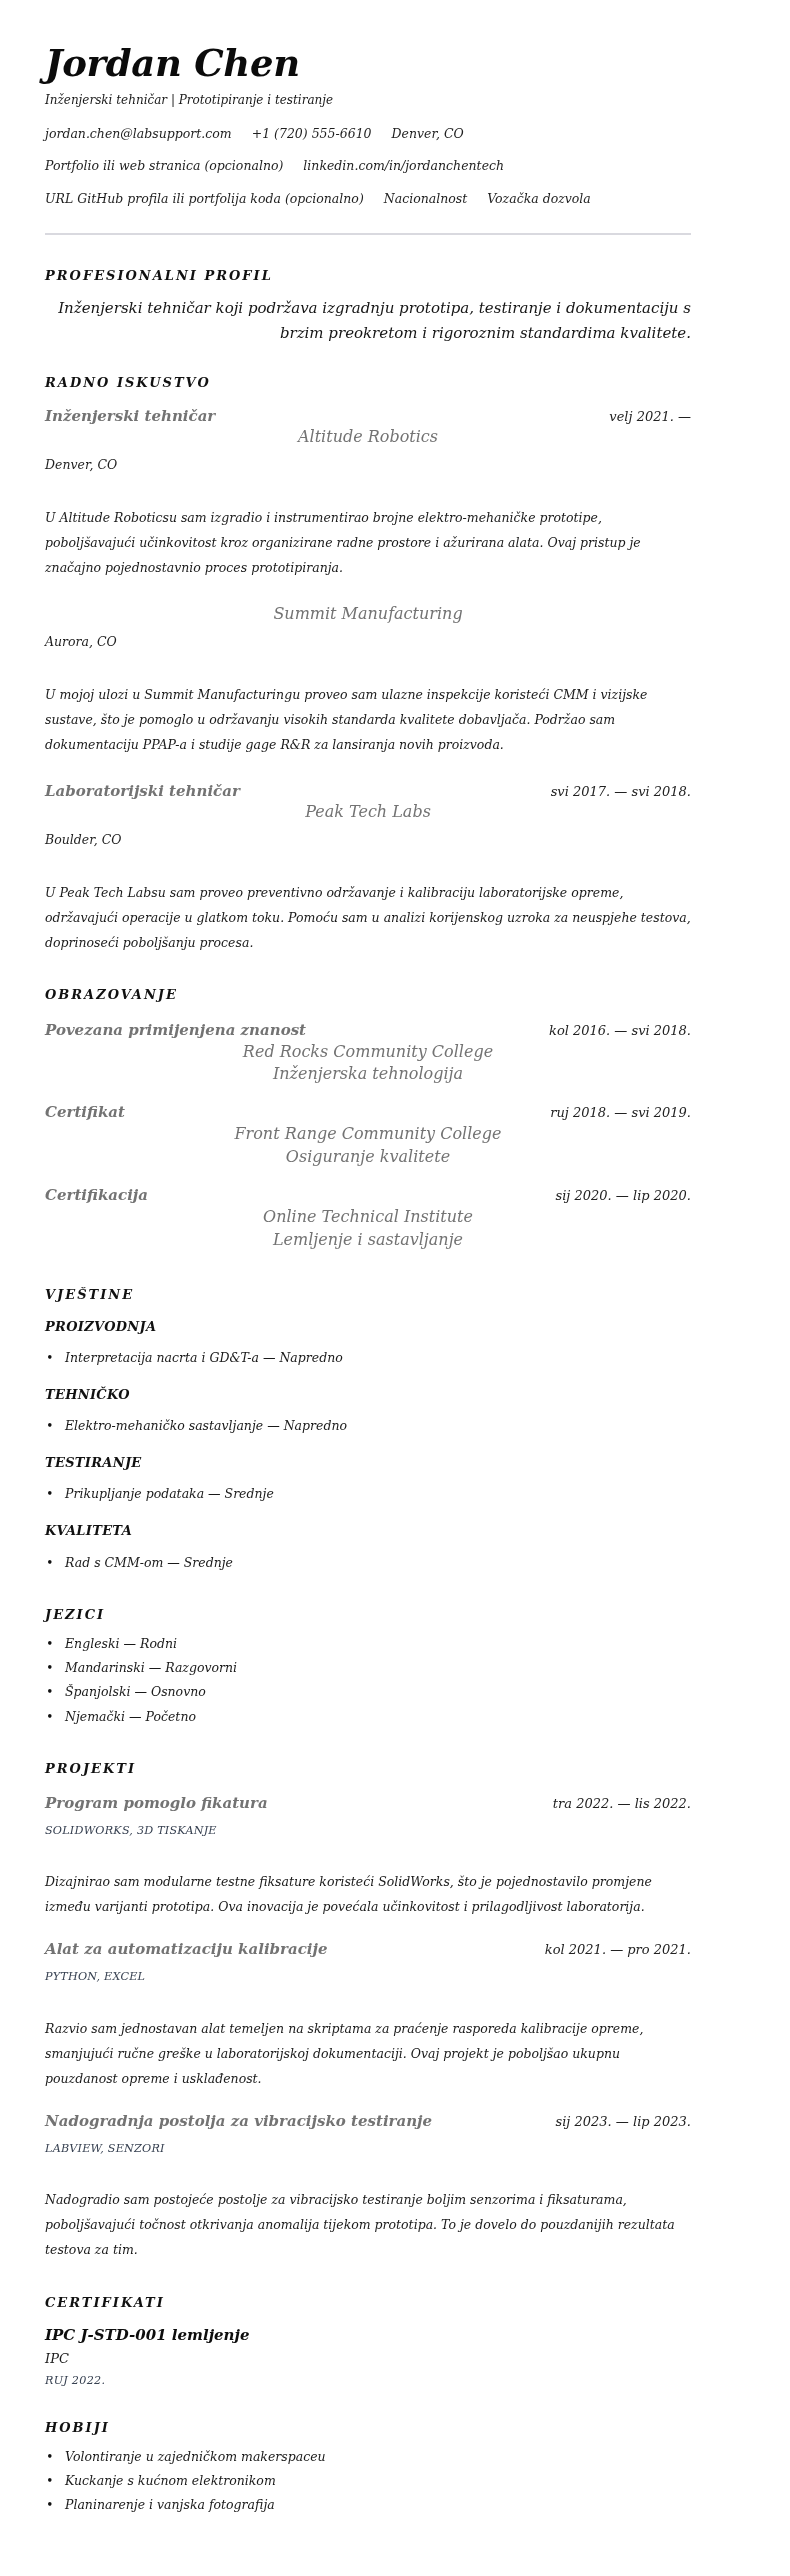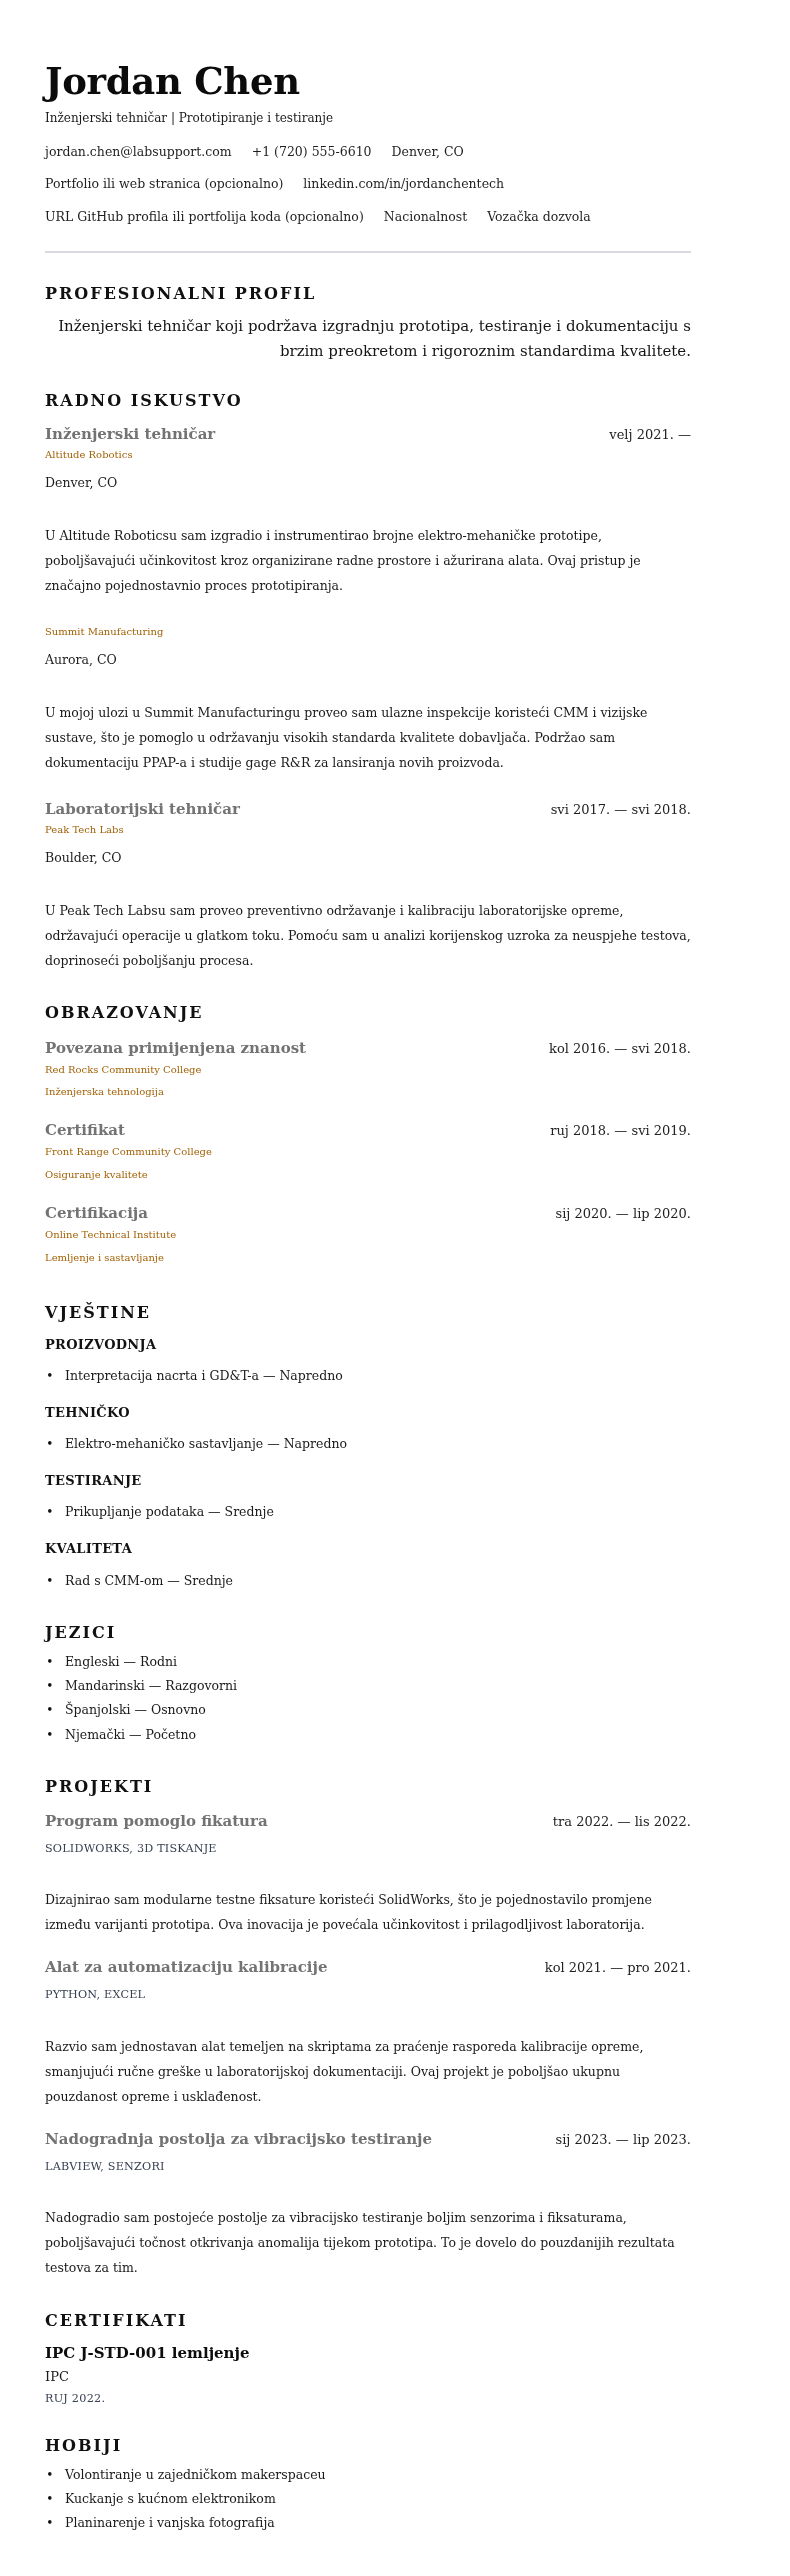--- a/index.html
+++ b/index.html
@@ -3,41 +3,41 @@
 <meta charset="utf-8">
 <style>
   * { box-sizing: border-box; margin: 0; padding: 0; }
   html, body { background: #ffffff; }
   body {
     width: 791px;
     min-height: 2576px;
     font-family: "DejaVu Serif", "Liberation Serif", serif;
     color: #111111;
   }
-  .page { padding: 58px 45px 40px 45px; width: 736px; }
+  .page { padding: 40px 45px 40px 45px; width: 736px; font-style: italic; }
 
   .name { font-size: 37px; font-weight: 700; line-height: 47px; letter-spacing: -0.3px; color: #0b0b0b; }
   .subtitle { font-size: 12px; line-height: 21px; margin-top: 2.6px; color: #1a1a1a; }
   .contact-line { font-size: 12.5px; line-height: 18.5px; color: #1f1f1f; margin-top: 14px; display: flex; gap: 20px; flex-wrap: wrap; }
   .contact-line:first-of-type { margin-top: 18.5px; }
   .contact-line span { white-space: nowrap; }
   .divider { height: 2px; background: #d9d9df; margin-top: 25px; border: 0; }
 
   .section { margin-top: 32px; }
   .section-title {
-    font-size: 16px; font-weight: 700; letter-spacing: 2px; text-transform: uppercase;
+    font-size: 13px; font-weight: 700; letter-spacing: 2px; text-transform: uppercase;
     line-height: 14.5px; color: #111111;
   }
   .profile-text { font-size: 15px; line-height: 25px; margin-top: 12px; color: #151515; text-align: right; }
 
   .entry { margin-top: 16px; }
   .entry-head { display: flex; justify-content: space-between; align-items: baseline; }
   .entry-title { font-size: 15px; font-weight: 700; line-height: 21px; color: #737373; }
   .entry-date { font-size: 13px; line-height: 18.5px; color: #222222; white-space: nowrap; }
-  .entry-sub { font-size: 10px; line-height: 20px; color: #a16207; }
+  .entry-sub { font-size: 16px; line-height: 20px; color: #737373; text-align: center; }
   .entry-loc { font-size: 12.5px; line-height: 20px; color: #1f1f1f; margin-top: 8px; }
   .entry-desc { font-size: 12.5px; line-height: 25px; color: #1a1a1a; margin-top: 30px; }
   .job + .job { margin-top: 24px; }
 
   .edu .entry { margin-top: 17px; }
   .edu .entry-sub { line-height: 22.4px; }
 
   .skill-group { margin-top: 14.5px; }
   .skill-cat { font-size: 13px; font-weight: 700; letter-spacing: 0.3px; line-height: 20px; color: #111111; }
   ul.bullets { list-style: none; margin-top: 9.2px; }

